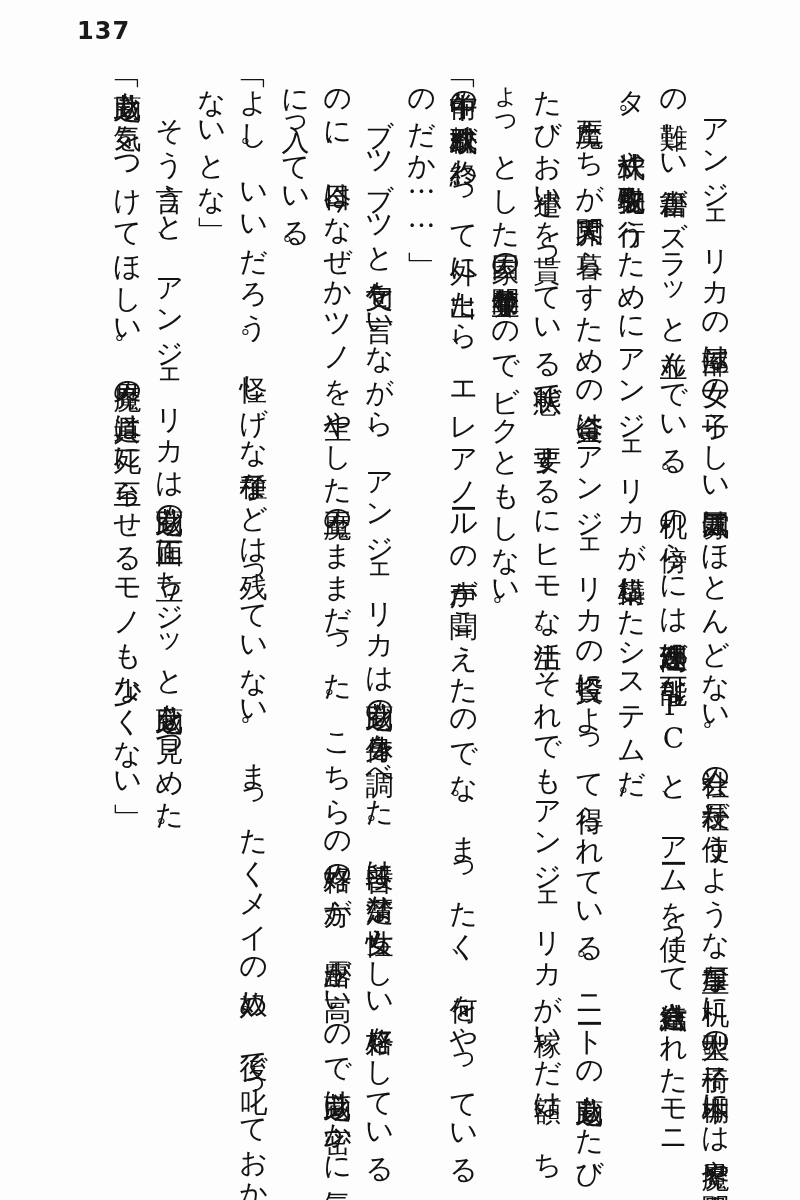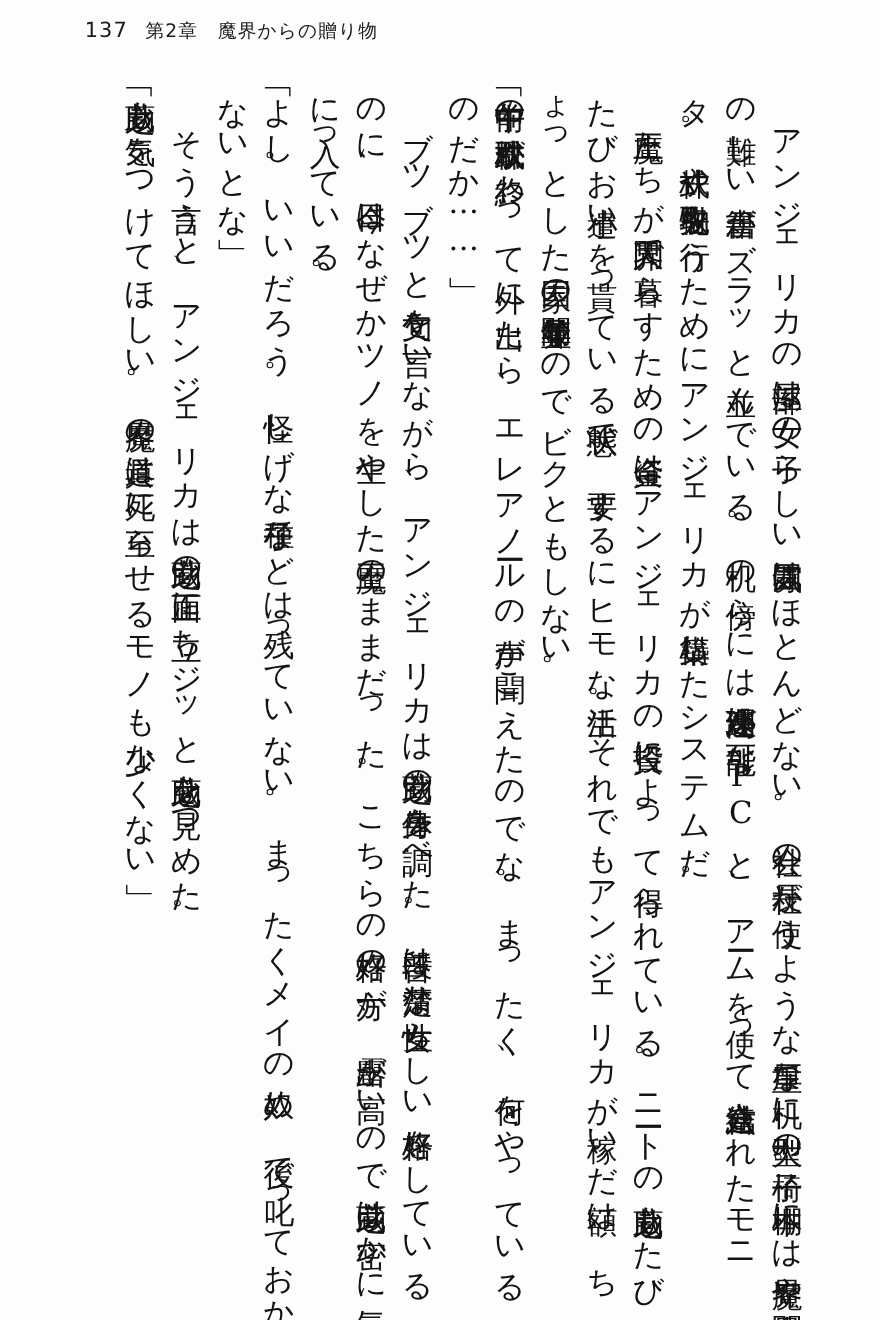--- a/index.html
+++ b/index.html
@@ -19,22 +19,22 @@
     position: absolute;
     top: 17px;
     left: 77px;
     display: flex;
     align-items: baseline;
     font-family: "DejaVu Sans", "Liberation Sans", sans-serif;
     color: #1a1a1a;
     white-space: nowrap;
   }
   .page-number {
-    font-size: 19px;
-    font-weight: normal;
+    font-size: 24px;
+    font-weight: bold;
     letter-spacing: 1px;
     text-align: center;
   }
   .chapter-title {
     font-size: 17px;
     font-weight: 500;
     margin-left: 16px;
     letter-spacing: 1px;
   }
   .body-text {
@@ -55,21 +55,20 @@
     padding: 0;
   }
 </style>
 </head>
 <body>
 
 <div class="page">
 
   <div class="header">
     <span class="page-number">137</span>
-    <span class="chapter-title">第2章　魔界からの贈り物</span>
   </div>
 
   <div class="body-text">
     <p>　アンジェリカの部屋は女の子らしい雰囲気はほとんどない。会社の社長が使うような重厚な机に大型の椅子。本棚には魔界や人間界の難しい書籍がズラッと並んでいる。机の傍らには高速処理が可能なPCと、アームを使って六台連結されたモニタ。株式や先物取引を行うためにアンジェリカが構築したシステムだ。</p>
     <p>　魔王たちが人間界で暮らすための資金はアンジェリカの投資によって得られている。ニートの蔵之助もたびたびお小遣いを貰っている状態で、要するにヒモな生活。それでもアンジェリカが稼いだ額は、ちょっとした国家の年間予算並なのでビクともしない。</p>
     <p>「午前中の株式取引が終わって外に出たら、エレアノールの声が聞こえたのでな。まったく、何をやっているのだか……」</p>
     <p>　ブツブツと文句を言いながら、アンジェリカは蔵之助の身体を調べた。普段は清楚な女性らしい格好をしているのに、今日はなぜかツノを生やした魔王のままだった。こちらの格好の方が、露出が高いので蔵之助は密かに気に入っている。</p>
     <p>「よし。いいだろう。怪しげな種子などは残っていない。まったくメイの奴め。後で叱っておかないとな」</p>
     <p>　そう言うと、アンジェリカは蔵之助の正面に立ちジッと蔵之助を見つめた。</p>
     <p>「蔵之助も気をつけてほしい。魔界の道具は死に至らせるモノも少なくない」</p>

